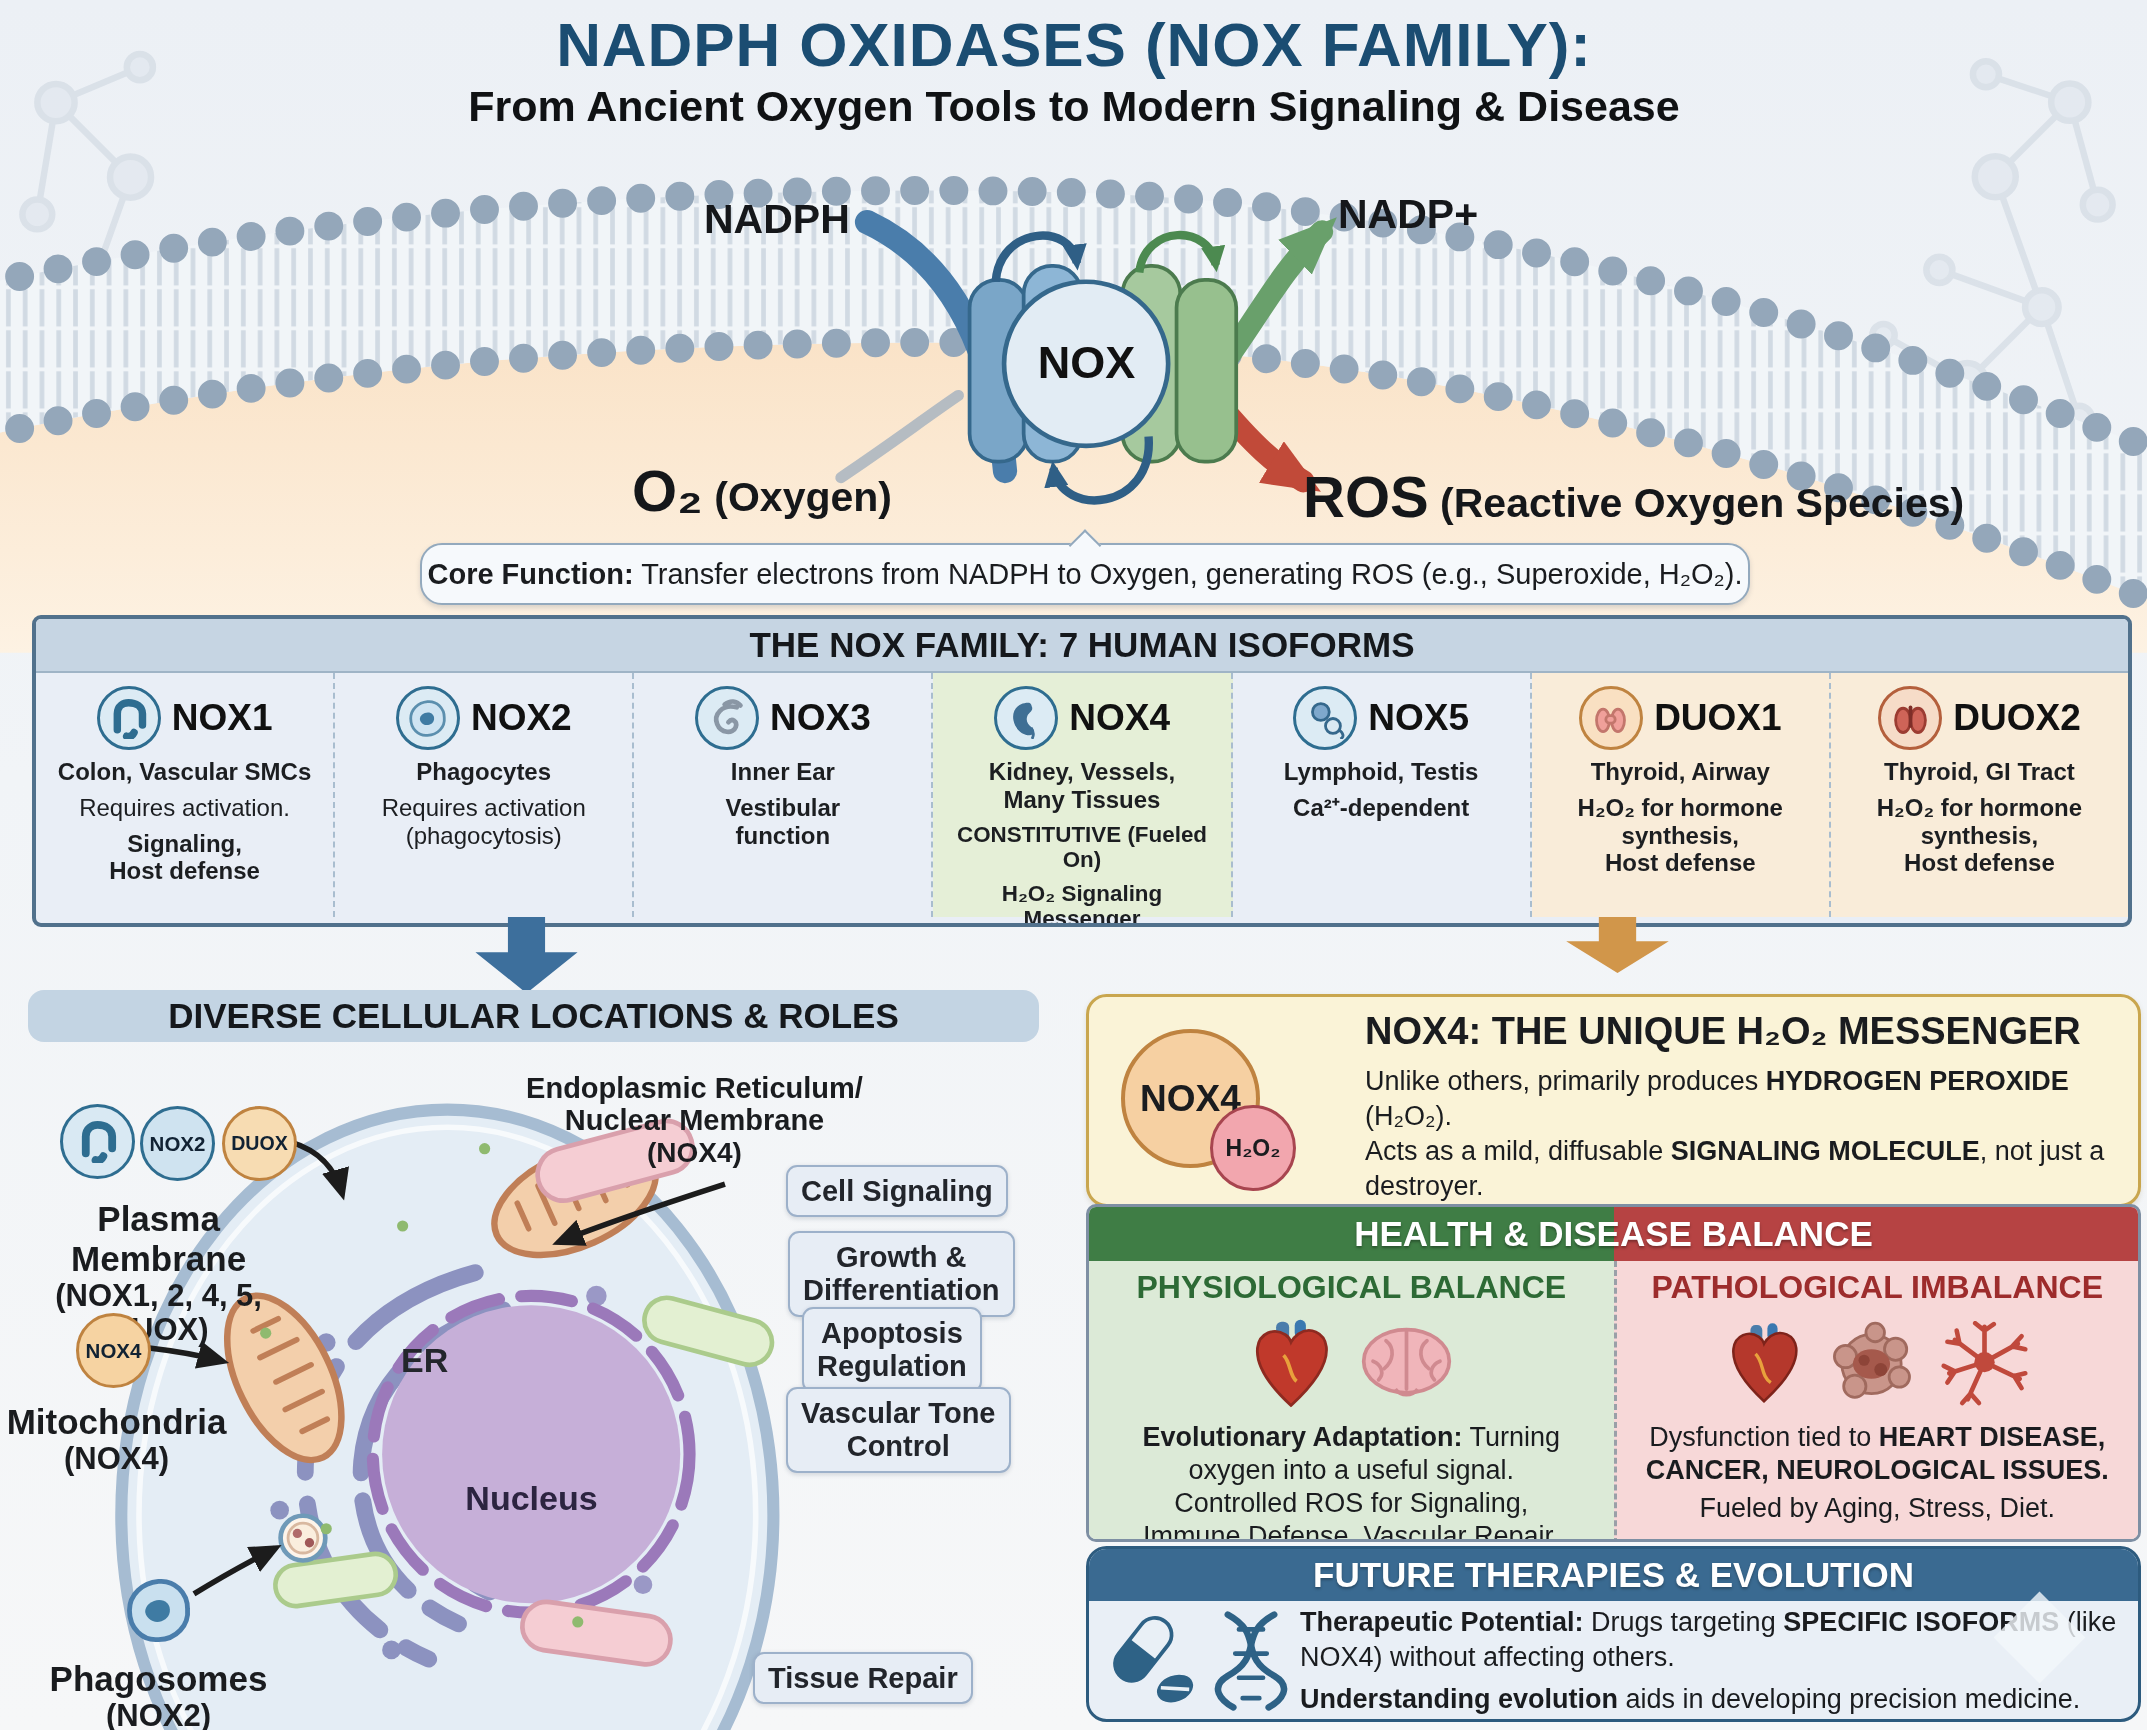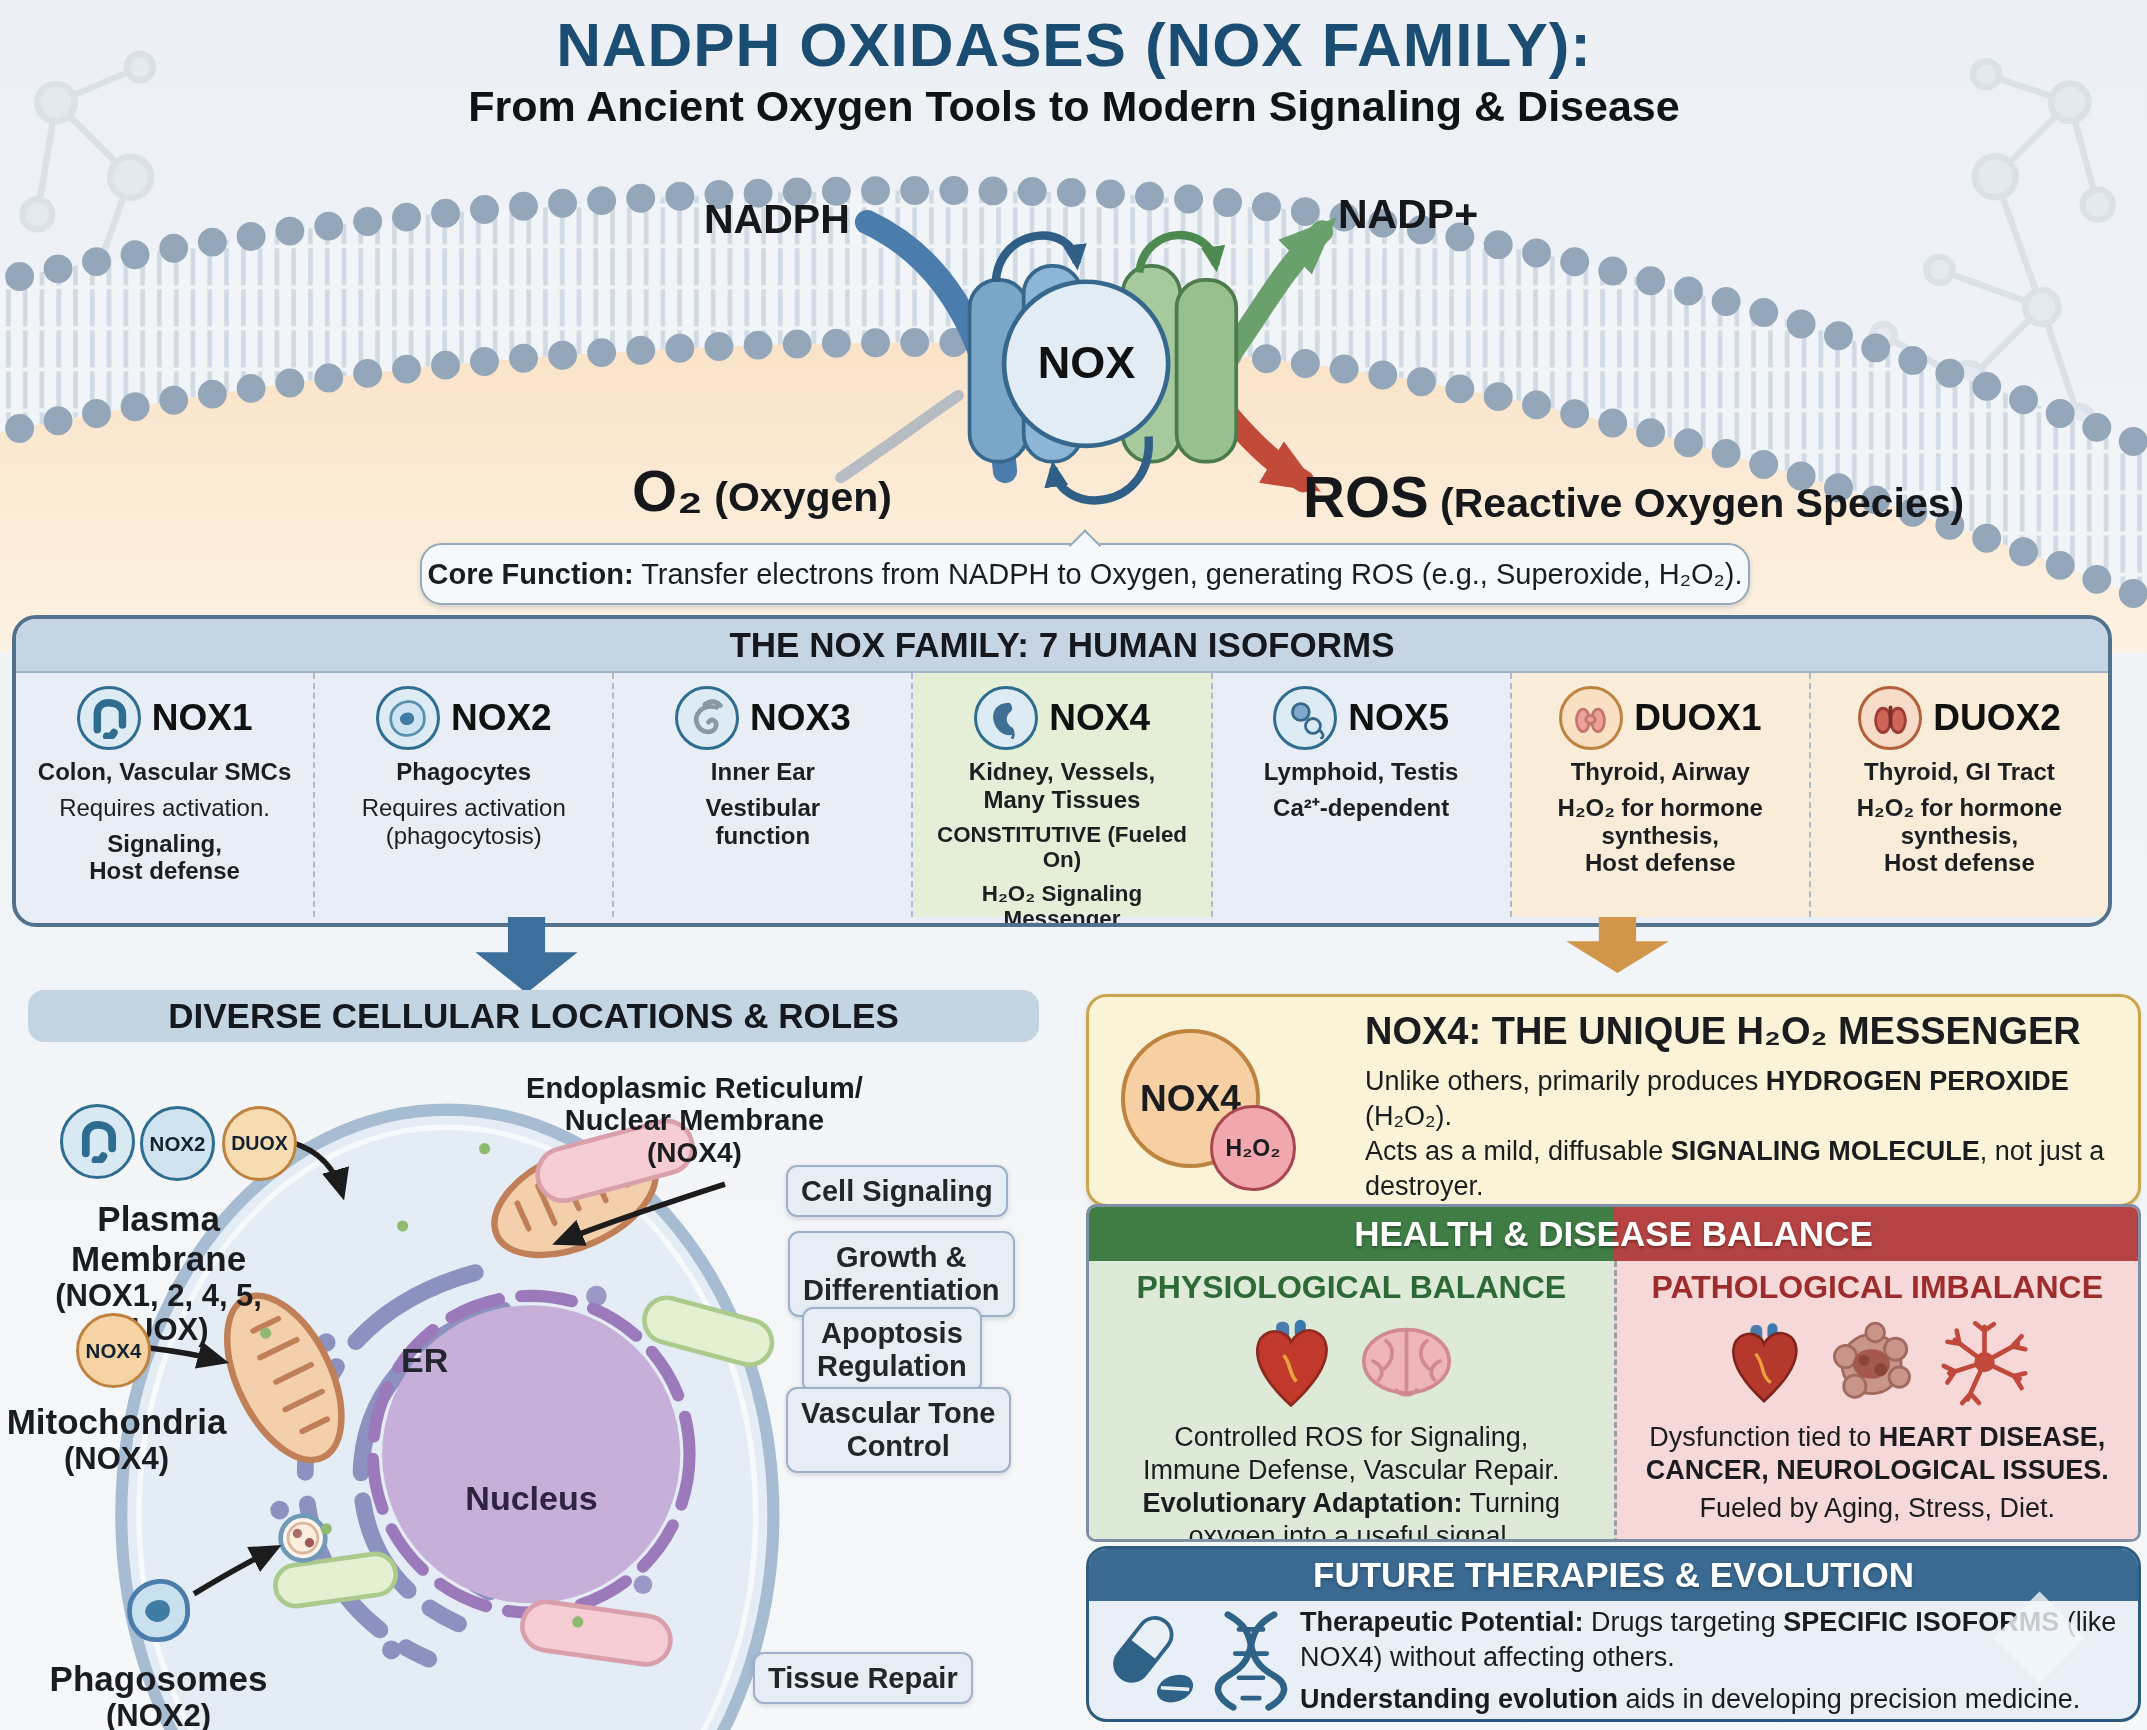--- a/index.html
+++ b/index.html
@@ -16,21 +16,21 @@
   .mem-label .big{font-size:58px;font-weight:700}
   .nox-label{left:1021px;top:337px;width:131px;text-align:center;font-size:45px;font-weight:800;color:#111}
 
   .core{left:420px;top:543px;width:1326px;height:58px;background:#f6f9fc;border:2.8px solid #93a9bd;border-radius:22px;
         display:flex;align-items:center;justify-content:center;font-size:29px;box-shadow:0 2.8px 5.6px rgba(60,80,100,.18)}
   .core::before{content:"";position:absolute;left:50%;top:-11.2px;width:20.5px;height:20.5px;background:#f6f9fc;
         border-left:2.8px solid #93a9bd;border-top:2.8px solid #93a9bd;transform:translateX(-50%) rotate(45deg)}
   .core .lead{font-weight:800;margin-right:7.5px;position:relative}
   .core .rest{position:relative}
 
-  .family{left:12px;top:615px;width:2092px;height:304px;border:4.7px solid #51718c;border-radius:24px;background:#e9eef6;overflow:hidden}
+  .family{left:32px;top:615px;width:2092px;height:304px;border:4.7px solid #51718c;border-radius:9px;background:#e9eef6;overflow:hidden}
   .family-header{height:52px;background:#c6d5e3;display:flex;align-items:center;justify-content:center;
         font-size:35px;font-weight:800;color:#15181c;border-bottom:2.8px solid #9fb4c6}
   .cards{display:flex;height:244px}
   .card{flex:1;padding:13px 18px 0;text-align:center;border-right:2.8px dashed #a9bdcf}
   .card:last-child{border-right:none}
   .card.green{background:#e5efd7}
   .card.tan{background:#f9ecd9}
   .card-top{display:flex;align-items:center;justify-content:center;gap:11.2px}
   .badge-ic{width:58px;height:58px;border-radius:50%;border:3.7px solid #2e6d90;background:#dcebf4;
         display:flex;align-items:center;justify-content:center;flex:none}
@@ -474,24 +474,24 @@
               <rect x="50" y="2" width="12" height="20" rx="6" fill="#3a78b0"></rect>
             <path d="M46,94 C20,70 8,50 10,32 C12,16 28,10 40,18 C43,20 45,23 46,26 C48,22 50,20 54,17 C66,9 82,15 84,31 C86,49 72,70 46,94 Z" fill="#c0392b" stroke="#8e2a20" stroke-width="3"></path>
             <path d="M38,40 C46,48 44,62 52,68" stroke="#e8a13c" stroke-width="4" fill="none"></path>
           </svg>
           <svg width="97" height="80" viewBox="0 0 104 86">
             <ellipse cx="52" cy="40" rx="46" ry="34" fill="#f0b5ba" stroke="#d08a90" stroke-width="4"></ellipse>
             <path d="M52,8 V70 M30,18 C40,26 38,40 28,48 M74,18 C64,26 66,40 76,48 M16,40 C26,44 28,54 22,60 M88,40 C78,44 76,54 82,60" stroke="#d08a90" stroke-width="4" fill="none" stroke-linecap="round"></path>
             <path d="M40,70 C46,78 58,78 64,70" stroke="#d08a90" stroke-width="4" fill="none"></path>
           </svg>
         </div>
+        <div class="bal-text"><b>Evolutionary Adaptation:</b><span> Turning
+oxygen into a useful signal.</span></div>
         <div class="bal-text">Controlled ROS for Signaling,
 Immune Defense, Vascular Repair.</div>
-        <div class="bal-text"><b>Evolutionary Adaptation:</b><span> Turning
-oxygen into a useful signal.</span></div>
       </div>
       <div class="bal-col patho">
         <div class="bal-title">PATHOLOGICAL IMBALANCE</div>
         <div class="bal-icons">
           <svg width="78" height="88" viewBox="0 0 92 100">
             <rect x="30" y="4" width="14" height="22" rx="6" fill="#4a7dab"></rect>
               <rect x="50" y="2" width="12" height="20" rx="6" fill="#3a78b0"></rect>
             <path d="M46,94 C20,70 8,50 10,32 C12,16 28,10 40,18 C43,20 45,23 46,26 C48,22 50,20 54,17 C66,9 82,15 84,31 C86,49 72,70 46,94 Z" fill="#b5382c" stroke="#7e231a" stroke-width="3"></path>
             <path d="M36,38 C46,48 42,64 54,72" stroke="#e8a13c" stroke-width="4" fill="none"></path>
           </svg>

